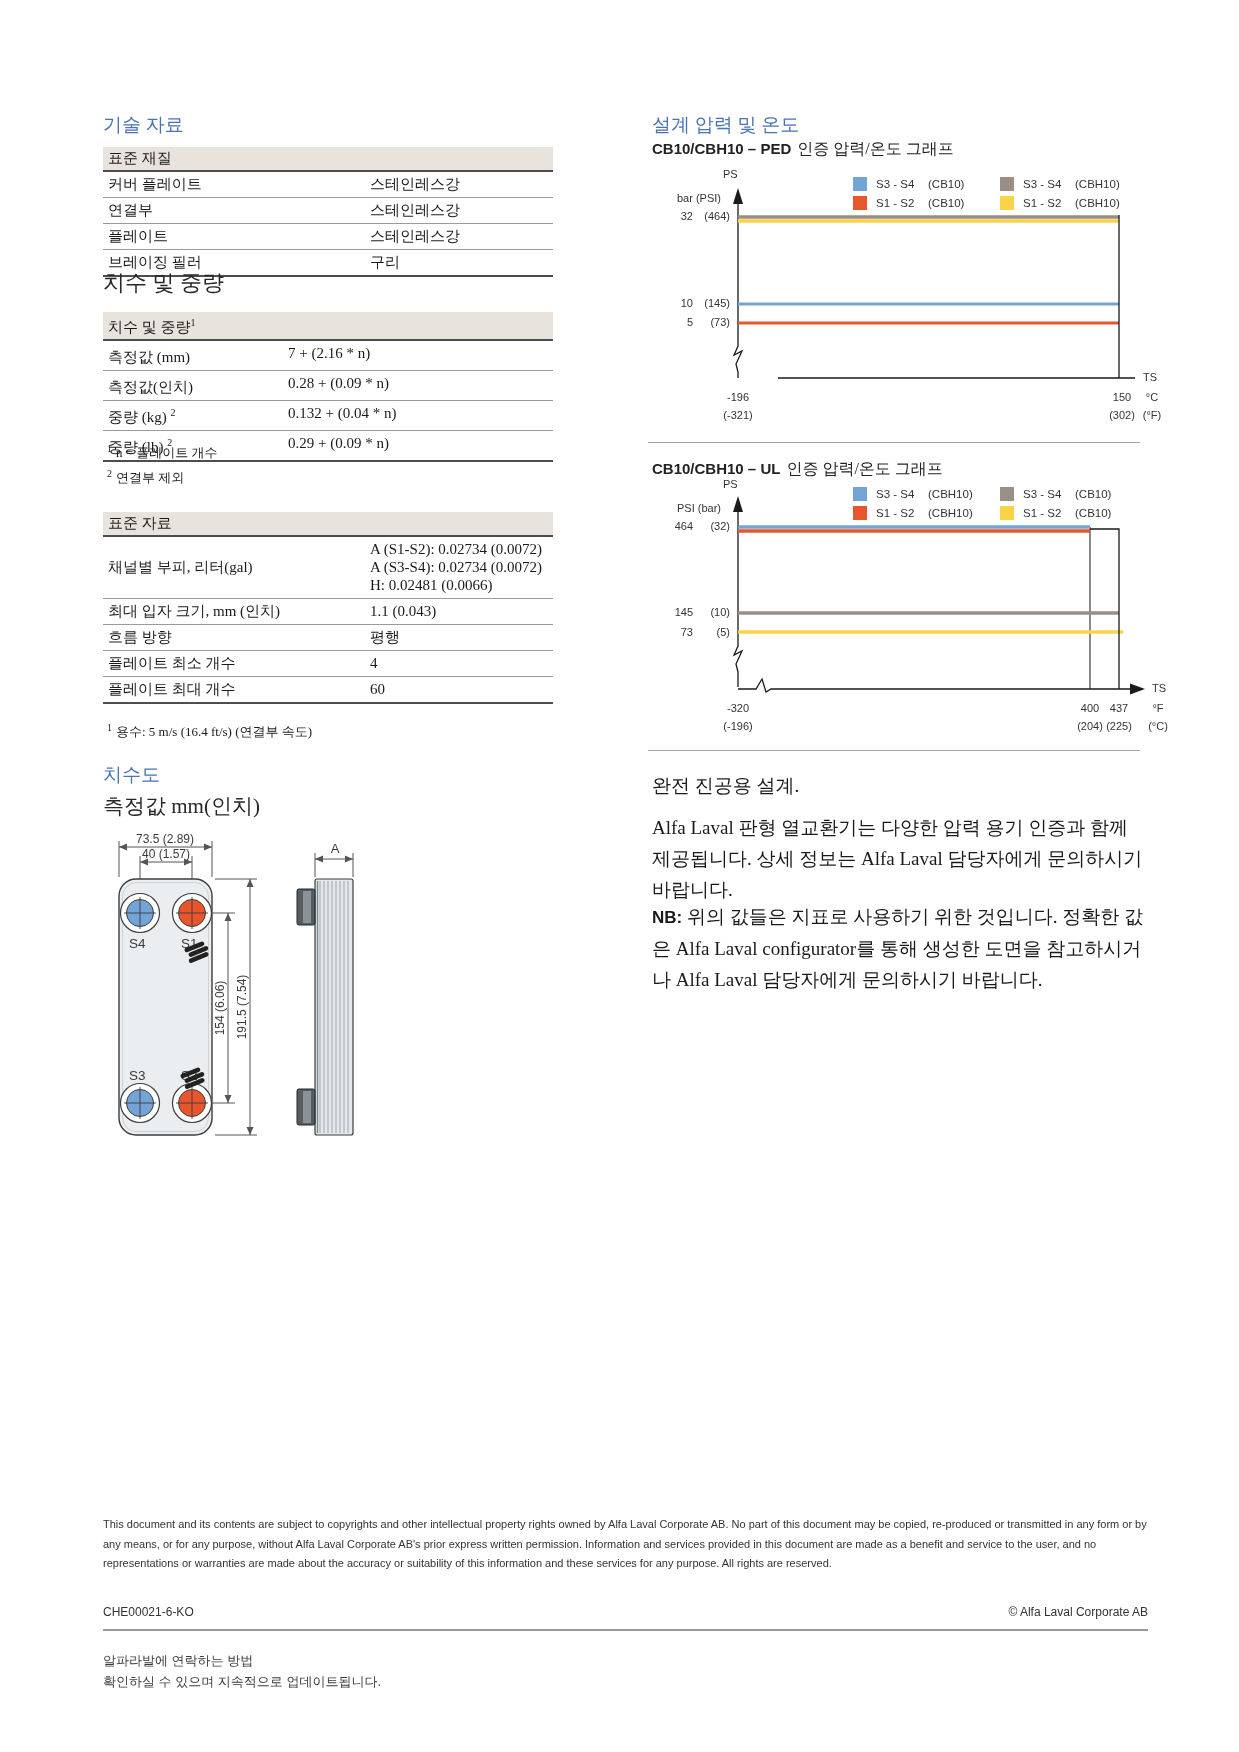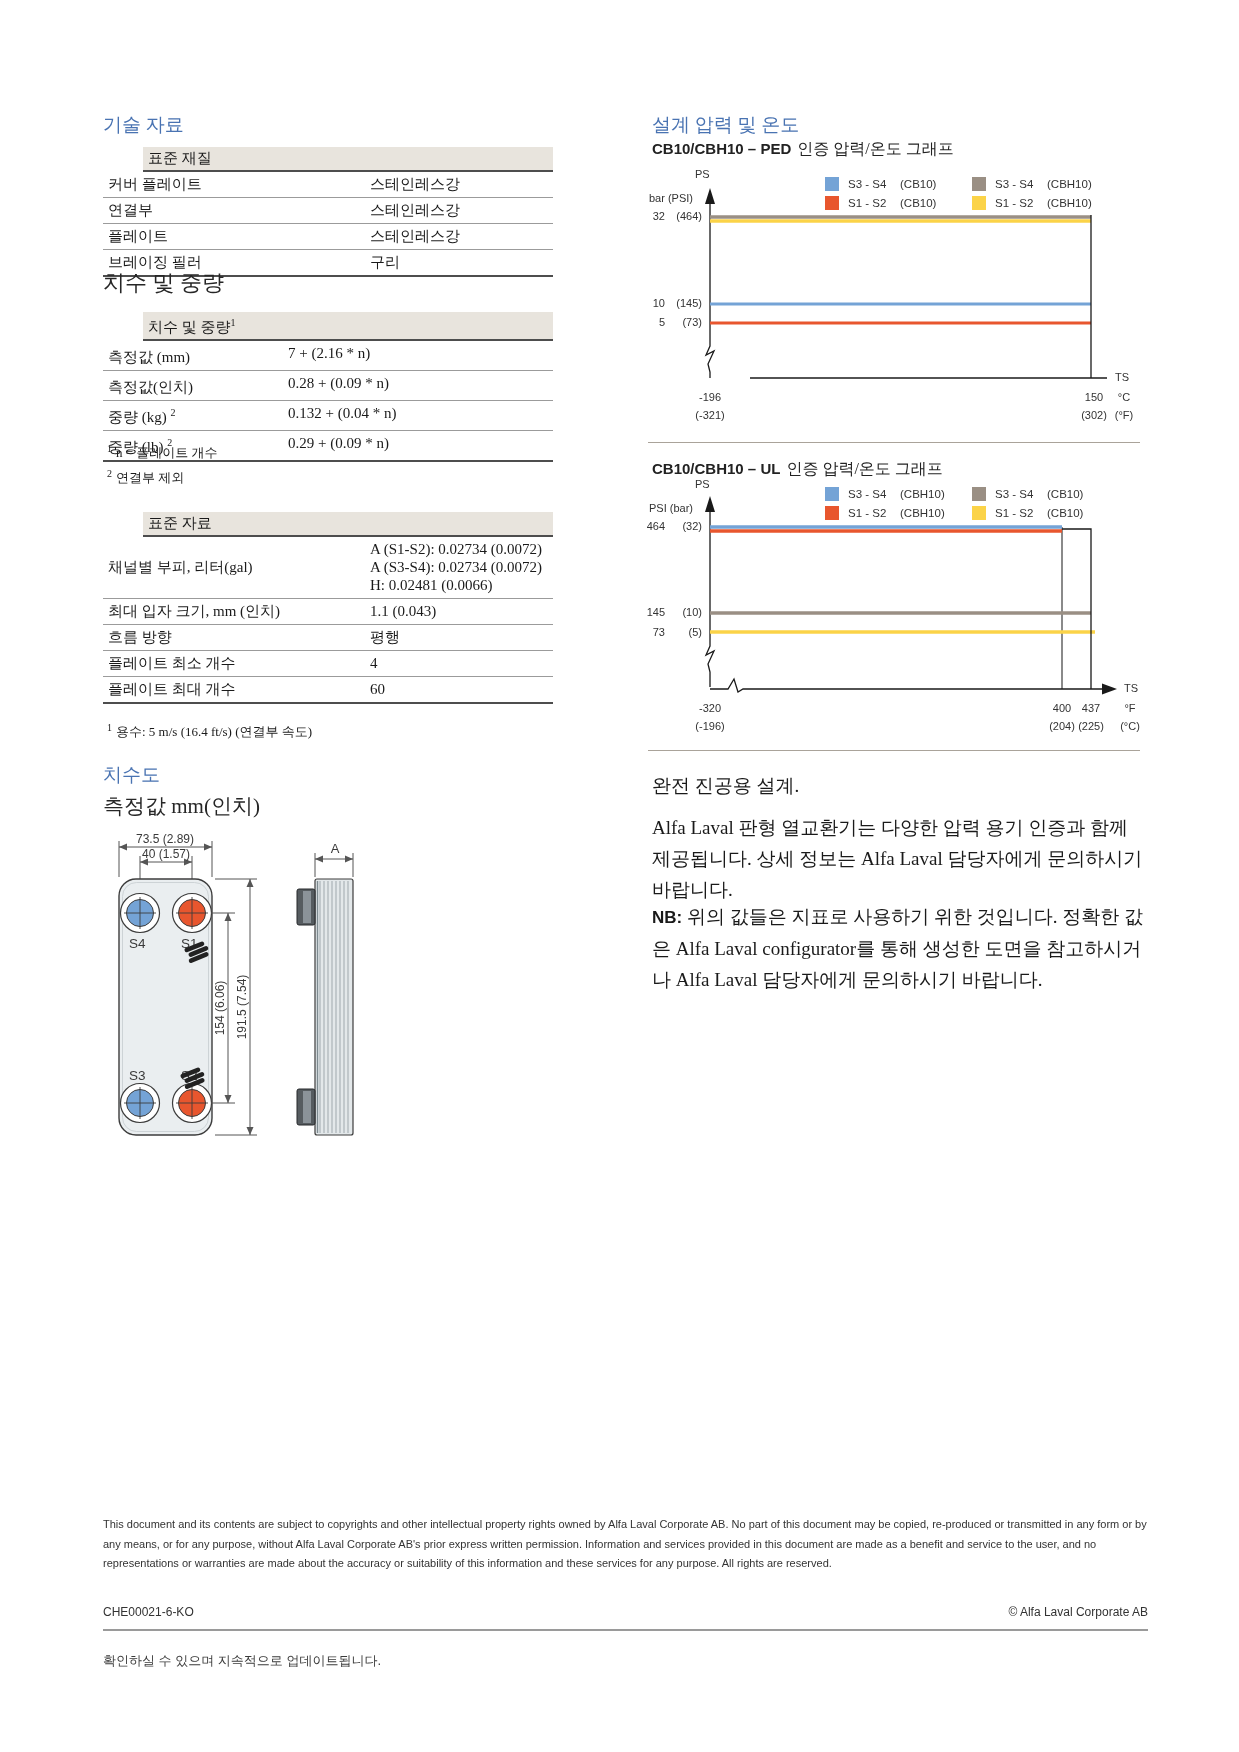--- a/index.html
+++ b/index.html
@@ -5,36 +5,36 @@
   html,body{margin:0;padding:0;background:#e9e9e9;}
   .page{position:relative;width:1239px;height:1752px;background:#ffffff;margin:0 auto;
         font-family:"Liberation Serif",serif;color:#1a1a1a;overflow:hidden;}
   .abs{position:absolute;}
   .h1{font-size:19px;color:#4973b2;}
   .h2{font-size:22px;color:#262626;}
   .h3{font-size:21px;color:#262626;}
 
   
   .dtable{position:absolute;width:450px;font-size:15px;line-height:18px;color:#1a1a1a;}
-  .thead{background:#e8e4dd;padding:2px 5px 3px;border-bottom:2px solid #4d4d4d;margin-left:40px;}
+  .thead{background:#e8e4dd;padding:2px 5px 3px;border-bottom:2px solid #4d4d4d;}
   .drow{display:flex;border-bottom:1px solid #9b9b9b;padding:3px 5px 4px;}
   .drow.last{border-bottom:2px solid #4d4d4d;}
   .drow.vcenter{align-items:center;}
   .dtable .lbl{flex:0 0 auto;width:262px;}
   .dtable.narrow .lbl{width:180px;}
   .dtable .val{flex:1;}
   sup{font-size:10px;}
   .fnote{position:absolute;font-size:13px;color:#1a1a1a;}
   .fnote sup{margin-right:4px;}
 
   
   .ctitle{position:absolute;white-space:nowrap;}
   .ctitle b{font-family:"Liberation Sans",sans-serif;font-size:15px;color:#222;}
   .ctitle .rest{font-family:"Liberation Serif",serif;font-size:16px;margin-left:6px;color:#222;}
-  .chart{position:absolute;width:500px;overflow:visible;}
+  .chart{position:absolute;width:500px;overflow:visible;margin-left:28px;}
   .chart svg{position:absolute;left:0;top:0;overflow:visible;}
   .clabel{position:absolute;font:11px "Liberation Sans",sans-serif;color:#333;white-space:nowrap;}
   .yunit{position:absolute;left:0;width:62px;text-align:center;font:11px "Liberation Sans",sans-serif;color:#333;}
   .ytick{position:absolute;left:0;width:62px;display:flex;justify-content:flex-end;font:11px "Liberation Sans",sans-serif;color:#333;}
   .ytick .paren{width:37px;text-align:right;}
   .xtick{position:absolute;text-align:center;font:11px/18px "Liberation Sans",sans-serif;color:#333;}
   .legend-item{position:absolute;display:flex;align-items:center;font:11.5px "Liberation Sans",sans-serif;color:#333;white-space:nowrap;}
   .legend-item .swatch{width:14px;height:14px;margin-right:9px;flex:0 0 auto;}
   .legend-item .leg-label{width:52px;}
   .sep{position:absolute;border-top:1px solid #aaa39a;height:0;}
@@ -387,16 +387,17 @@
   </div>
 
   <div class="legal" style="left:103px;top:1515px;width:1045px">This document and its contents are subject to copyrights and other intellectual property rights owned by Alfa Laval Corporate AB. No part of this document may be copied, re-produced or transmitted in any form or by any means, or for any purpose, without Alfa Laval Corporate AB's prior express written permission. Information and services provided in this document are made as a benefit and service to the user, and no representations or warranties are made about the accuracy or suitability of this information and these services for any purpose. All rights are reserved.</div>
 
   <div class="docnum" style="left:103px;top:1605px">CHE00021-6-KO</div>
   <div class="docnum" style="left:848px;top:1605px;width:300px;text-align:right">© Alfa Laval Corporate AB</div>
 
   <div class="rule" style="left:103px;top:1629px;width:1045px"></div>
 
   <div class="contact" style="left:103px;top:1650px;width:700px">
+    <div>알파라발에 연락하는 방법</div>
     <div>확인하실 수 있으며 지속적으로 업데이트됩니다.</div>
   </div>
 
 </div>
 
 </body></html>

